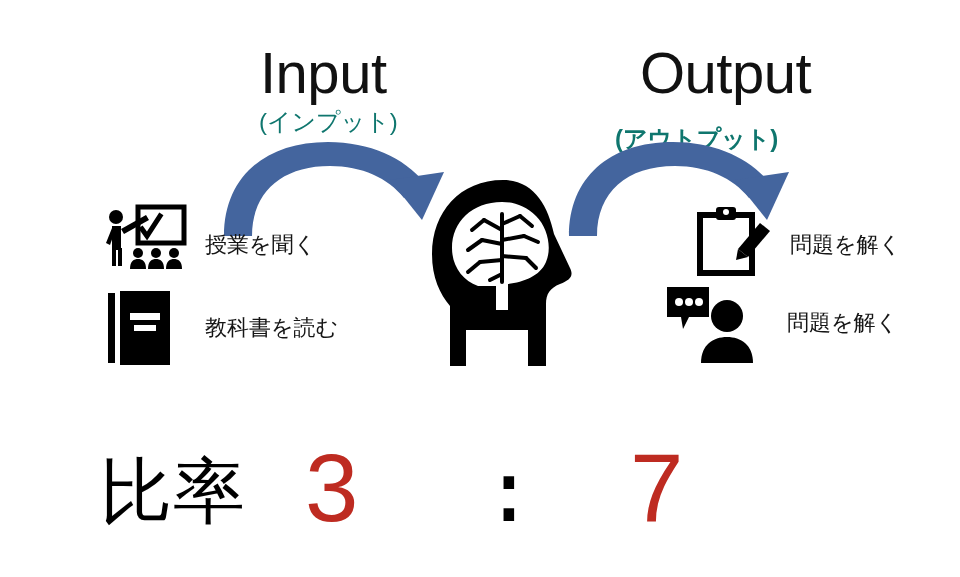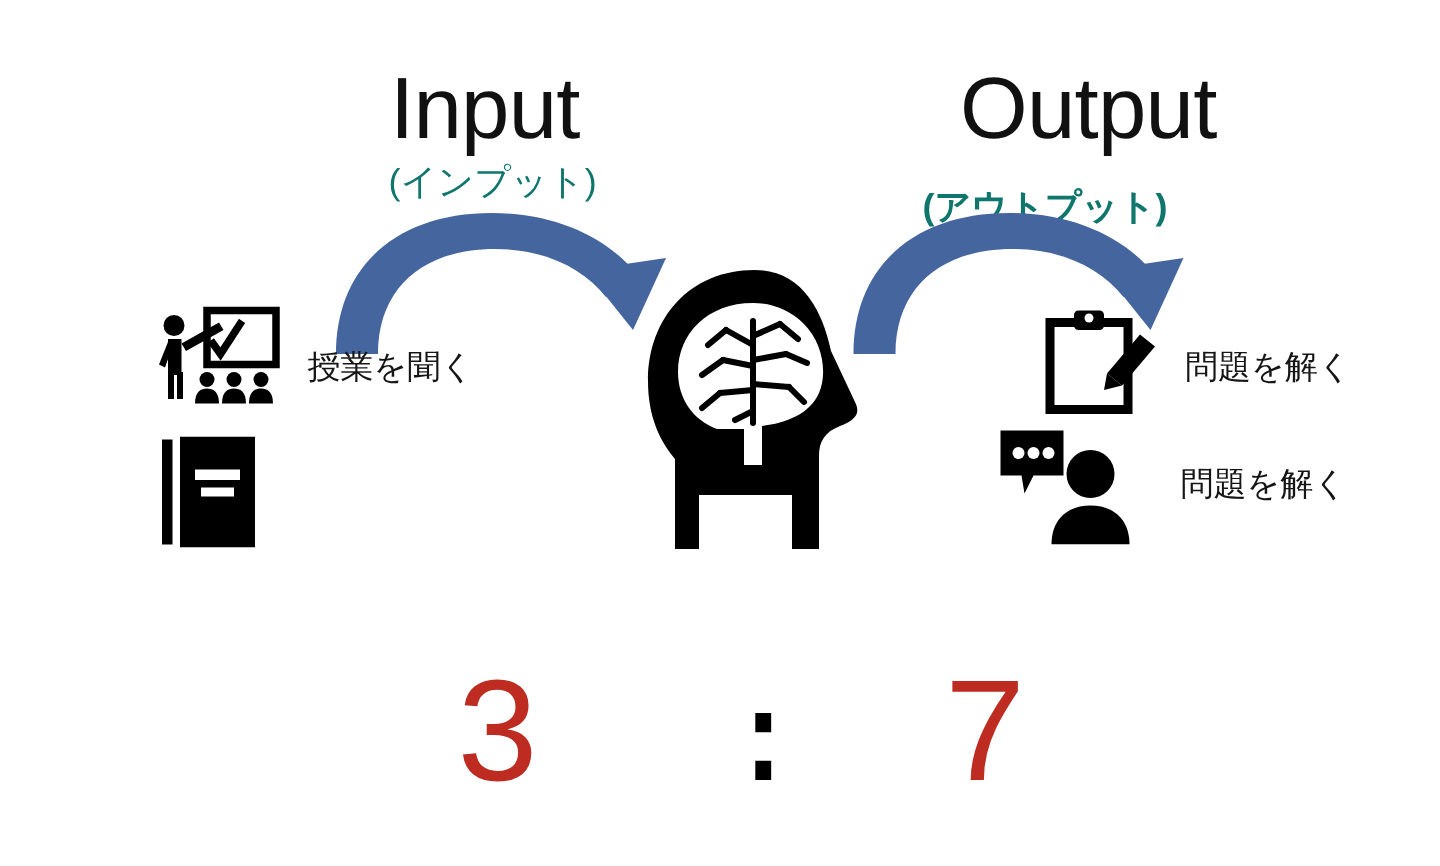--- a/index.html
+++ b/index.html
@@ -217,20 +217,21 @@
     <svg class="icon-box" width="62" height="74" viewBox="0 0 62 74" xmlns="http://www.w3.org/2000/svg" aria-hidden="true">
 
       <rect x="0" y="2" width="7" height="70" fill="#000000"></rect>
 
       <rect x="12" y="0" width="50" height="74" fill="#000000"></rect>
 
       <rect x="22" y="22" width="30" height="7" fill="#ffffff"></rect>
       <rect x="26" y="34" width="22" height="6" fill="#ffffff"></rect>
     </svg>
   </div>
+  <div class="abs item-label" id="label-textbook">教科書を読む</div>
 
   <div class="abs" id="icon-clipboard">
     <svg class="icon-box" width="78" height="76" viewBox="0 0 78 76" xmlns="http://www.w3.org/2000/svg" aria-hidden="true">
 
       <rect x="6" y="12" width="52" height="58" fill="none" stroke="#000000" stroke-width="6"></rect>
 
       <rect x="22" y="4" width="20" height="13" rx="3" fill="#000000"></rect>
       <circle cx="32" cy="9" r="3" fill="#ffffff"></circle>
 
       <path d="M44,46 L66,20 L76,28 L54,54 Z" fill="#000000"></path>
@@ -248,20 +249,21 @@
       <circle cx="26" cy="19" r="4" fill="#ffffff"></circle>
       <circle cx="36" cy="19" r="4" fill="#ffffff"></circle>
 
       <circle cx="64" cy="33" r="16" fill="#000000"></circle>
 
       <path d="M38,80 C38,62 50,54 64,54 C78,54 90,62 90,80 Z" fill="#000000"></path>
     </svg>
   </div>
   <div class="abs item-label" id="label-voice">問題を解く</div>
 
+  <div class="abs" id="ratio-word">比率</div>
 
   <div class="abs ratio-num" id="ratio-left" style="color:#be2b21;">3</div>
 
   <div class="abs" id="ratio-colon">:</div>
 
   <div class="abs ratio-num" id="ratio-right" style="color:#be2b21;">7</div>
 
 </div>
 
 </body></html>

